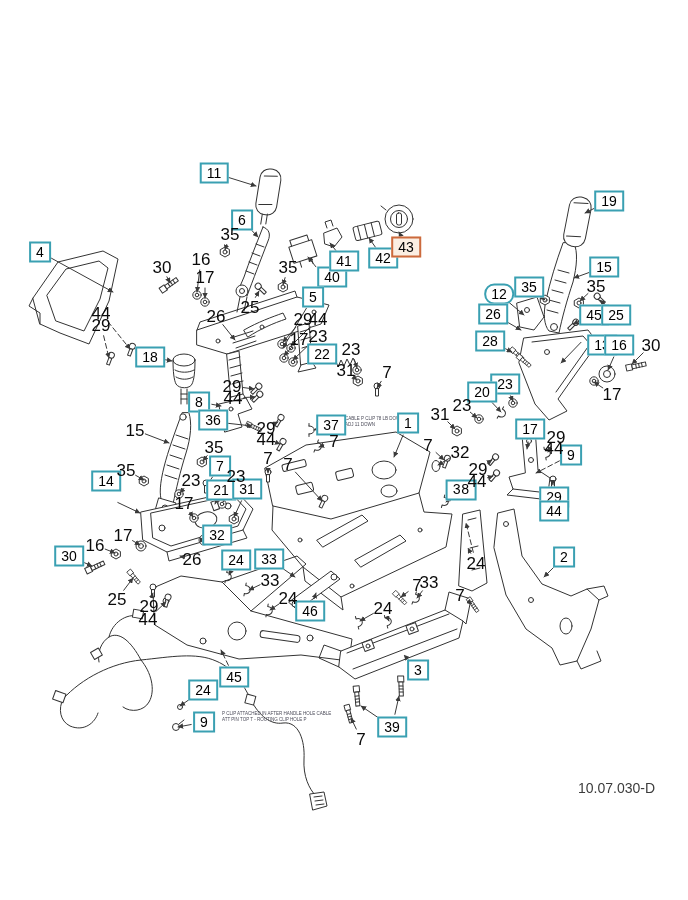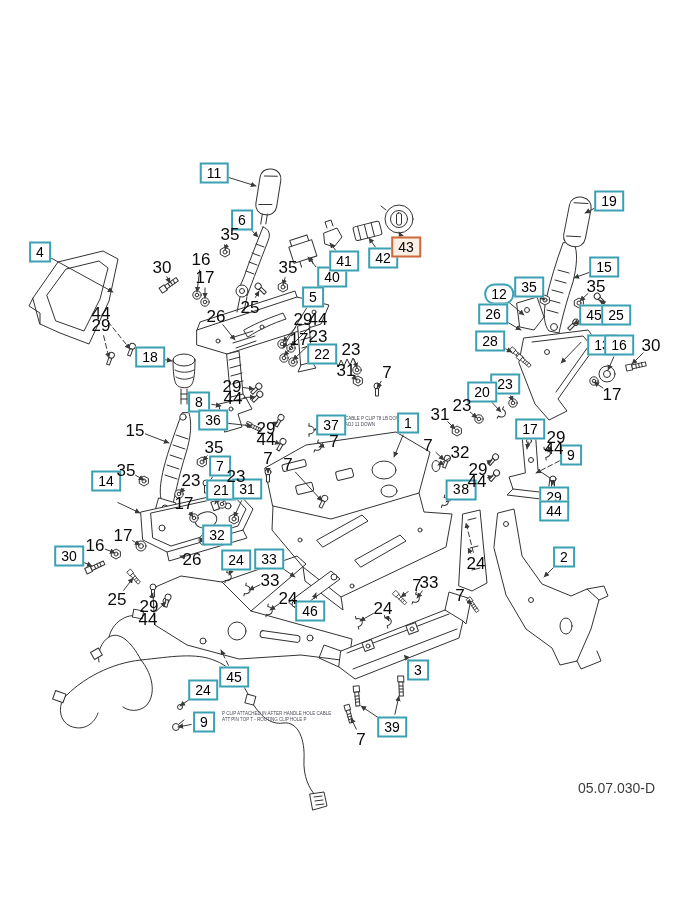--- a/index.html
+++ b/index.html
@@ -528,14 +528,14 @@
       <div class="note" style="left: 345px; top: 416px;">
         <div>CABLE P CLIP 78 LB DOWN</div>
         <div>ADJ 11 DOWN</div>
       </div>
       <div class="note" style="left: 222px; top: 711px;">
         <div>P CLIP ATTACHED IN AFTER HANDLE HOLE CABLE</div>
         <div>ATT PIN TOP T - ROUTING CLIP HOLE P</div>
       </div>
     </div>
 
-  <div id="diagram-code" style="left: 578px; top: 780px;">05.07.030-D</div>
+  <div id="diagram-code" style="left: 578px; top: 780px;">10.07.030-D</div>
 </div>
 
 </body></html>

